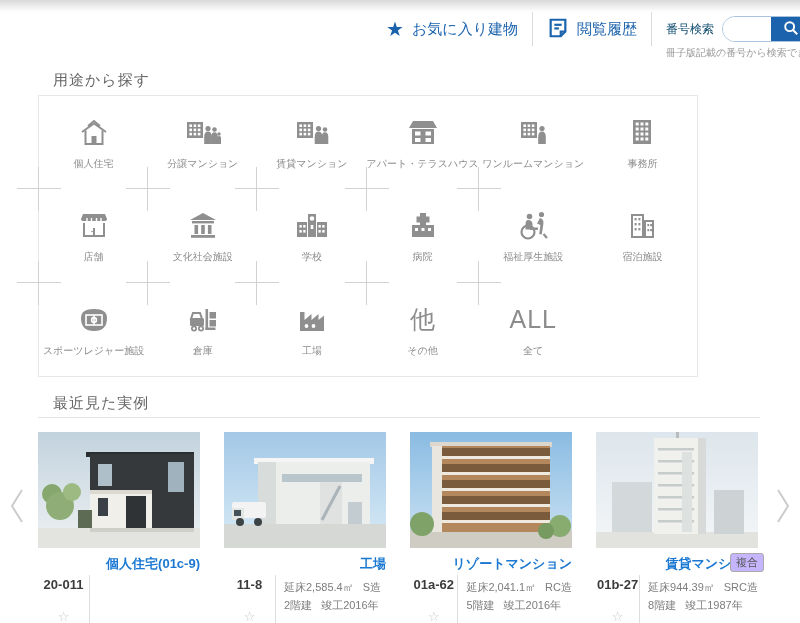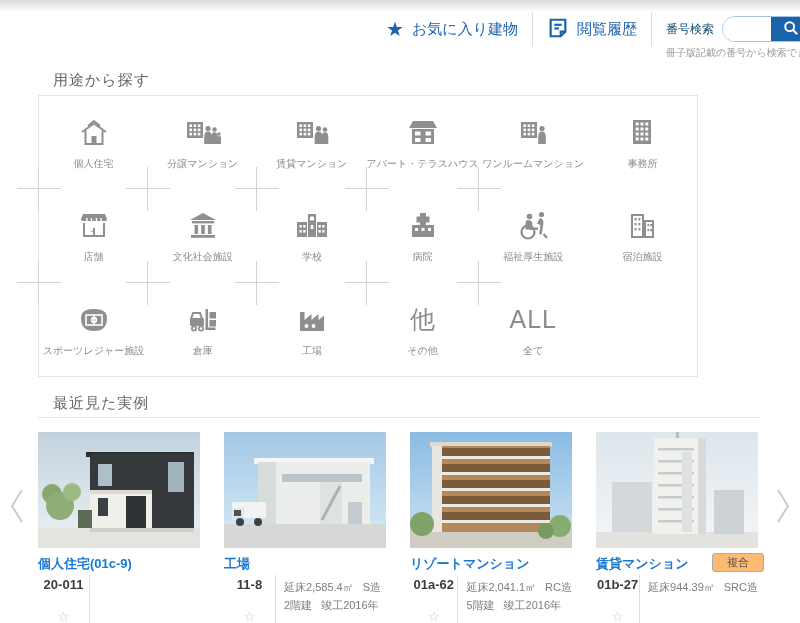--- a/index.html
+++ b/index.html
@@ -41,24 +41,24 @@
 
   
   .arrow { position:absolute; top:488px; width:22px; height:40px; cursor:pointer; display:flex; align-items:center; justify-content:center; }
   .arrow-prev { left:6px; }
   .arrow-next { right:6px; }
 
   .cards { position:absolute; left:38px; top:432px; display:flex; gap:24px; }
   .card { width:162px; position:relative; }
   .photo { width:162px; height:116px; overflow:hidden; cursor:pointer; background:#dfe7ec; }
   .photo svg { display:block; }
-  .card-title-row { position:relative; margin-top:6px; height:18px; text-align:left; }
+  .card-title-row { position:relative; margin-top:6px; height:18px; text-align:right; }
   .card-title { font-size:13px; font-weight:bold; color:#1a78d2; cursor:pointer; white-space:nowrap; }
   .badge { position:absolute; right:-6px; top:-1px; border:1px solid #aaa; border-radius:3px;
-    padding:1px 14px; font-size:11px; color:#555; background:#fdba74; }
+    padding:1px 5px; font-size:11px; color:#555; background:#c4b5fd; }
   .card-info { margin-top:3px; display:flex; }
   .id-col { width:52px; display:flex; flex-direction:column; align-items:center; gap:17px;
     border-right:1px solid #ddd; padding:2px 0; }
   .case-id { font-size:13px; font-weight:bold; color:#3c3c3c; }
   .fav-star { font-size:13px; color:#c8c8c8; cursor:pointer; }
   .detail-col { flex:1; padding:3px 0 0 8px; font-size:11px; color:#7d7d7d; line-height:1.65; white-space:nowrap; }
   .detail-col .sp { margin-left:9px; }
   .more-bar { margin:5px auto 0; width:138px; height:12px; background:#1c4a7e; cursor:pointer; }
 </style>
 </head>
@@ -571,18 +571,19 @@
       <span class="card-title">賃貸マンション</span>
       <span class="badge">複合</span>
     </div>
     <div class="card-info">
       <div class="id-col">
         <span class="case-id">01b-27</span>
         <span class="fav-star">☆</span>
       </div>
       <div class="detail-col">
         <div><span>延床944.39㎡</span><span class="sp">SRC造</span></div>
+        <div><span>8階建</span><span class="sp">竣工1987年</span></div>
       </div>
     </div>
     <div class="more-bar"></div>
   </div>
 
 </div>
 
 </body></html>

